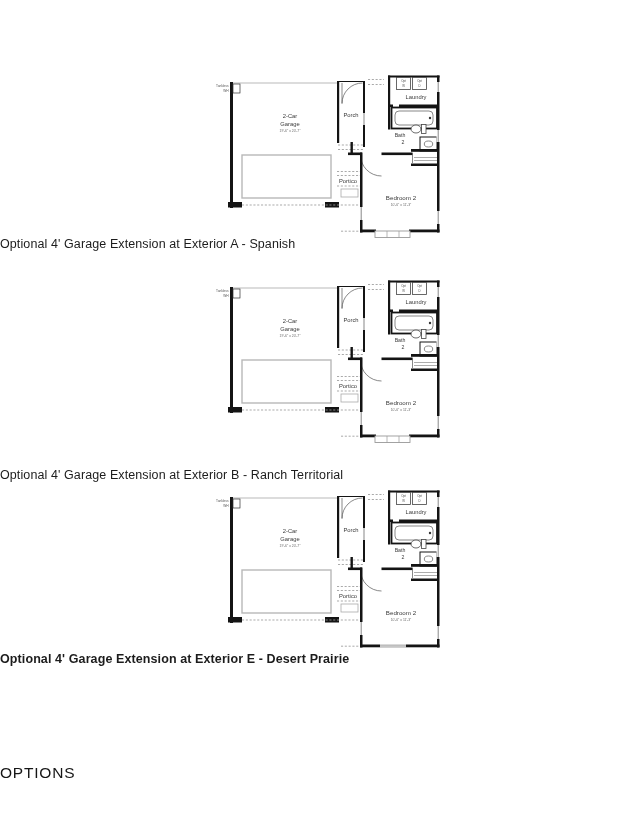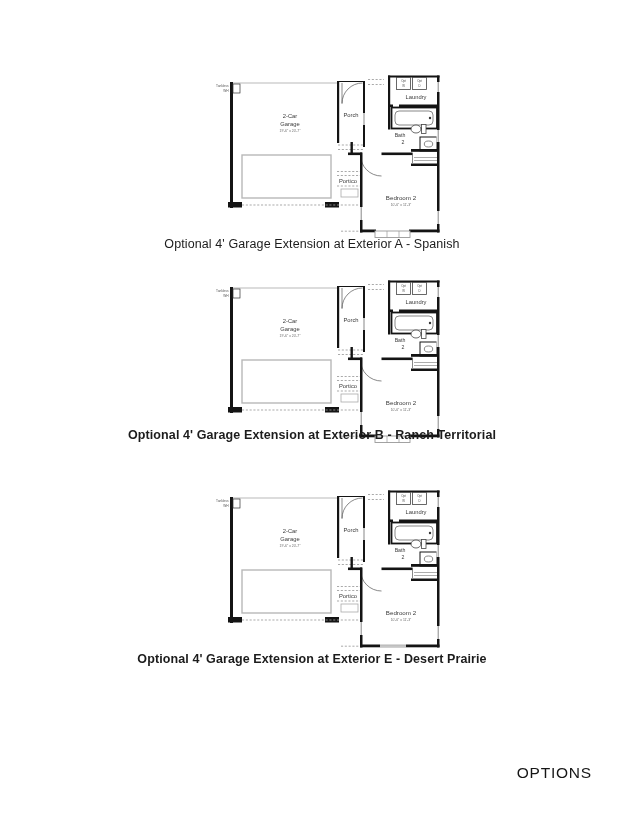--- a/index.html
+++ b/index.html
@@ -7,28 +7,28 @@
     width:640px; height:828px; position:relative; overflow:hidden;
     background:#ffffff;
     font-family:"Liberation Sans", sans-serif;
   }
   .plan-figure { position:absolute; left:195px; width:270px; height:170px; margin:0; }
   .plan-figure svg { display:block; }
   #plan-a { top:75px; }
   #plan-b { top:280px; }
   #plan-e { top:490px; }
   .caption {
-    position:absolute; left:0; width:624px; text-align:center;
+    position:absolute; left:0; width:624px; 
     font-size:12.5px; color:#1c1c1c; letter-spacing:0.1px;
   }
   #caption-a { top:237px; }
-  #caption-b { top:428px;font-weight:bold; }
+  #caption-b { top:468px; }
   #caption-e { top:652px;font-weight:bold; }
   .footer-title {
-    position:absolute; left:0; top:764px; width:592px; text-align:right;
+    position:absolute; left:0; top:764px; width:592px; text-align:left;
     font-size:15.5px; color:#161616; letter-spacing:0.8px;
   }
   svg text {
     font-family:"Liberation Sans", sans-serif;
     fill:#3a3a3a;
   }
   .room-label { font-size:5.8px; }
   .tiny-label { font-size:3.2px; fill:#555; }
   .dim-label  { font-size:3.4px; fill:#6a6a6a; }
   .opt-label  { font-size:2.8px; fill:#444; }

